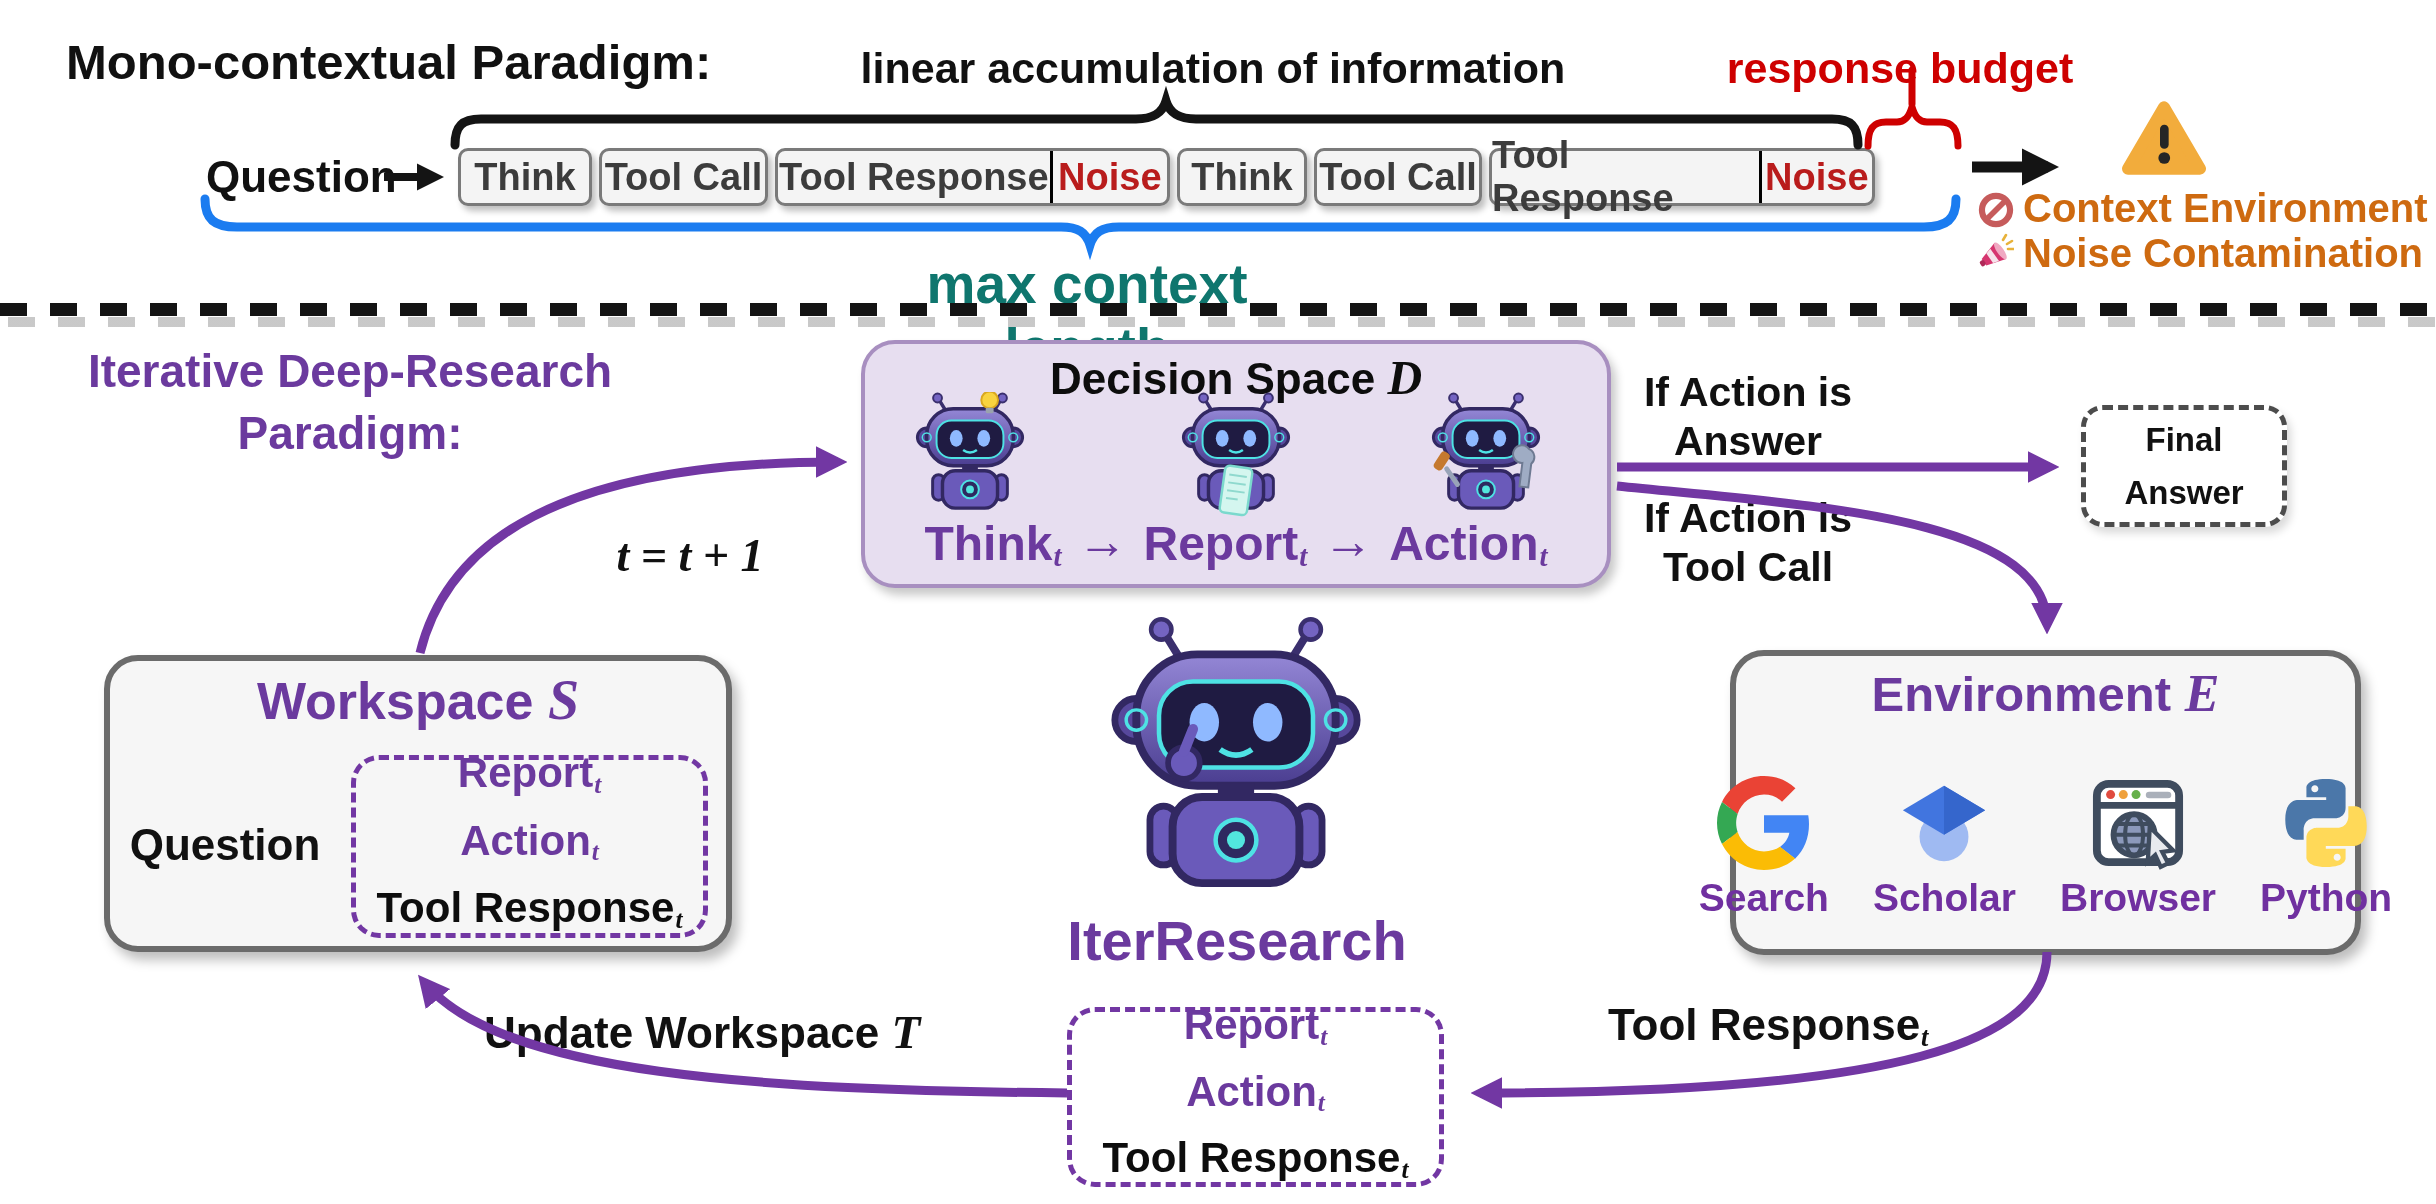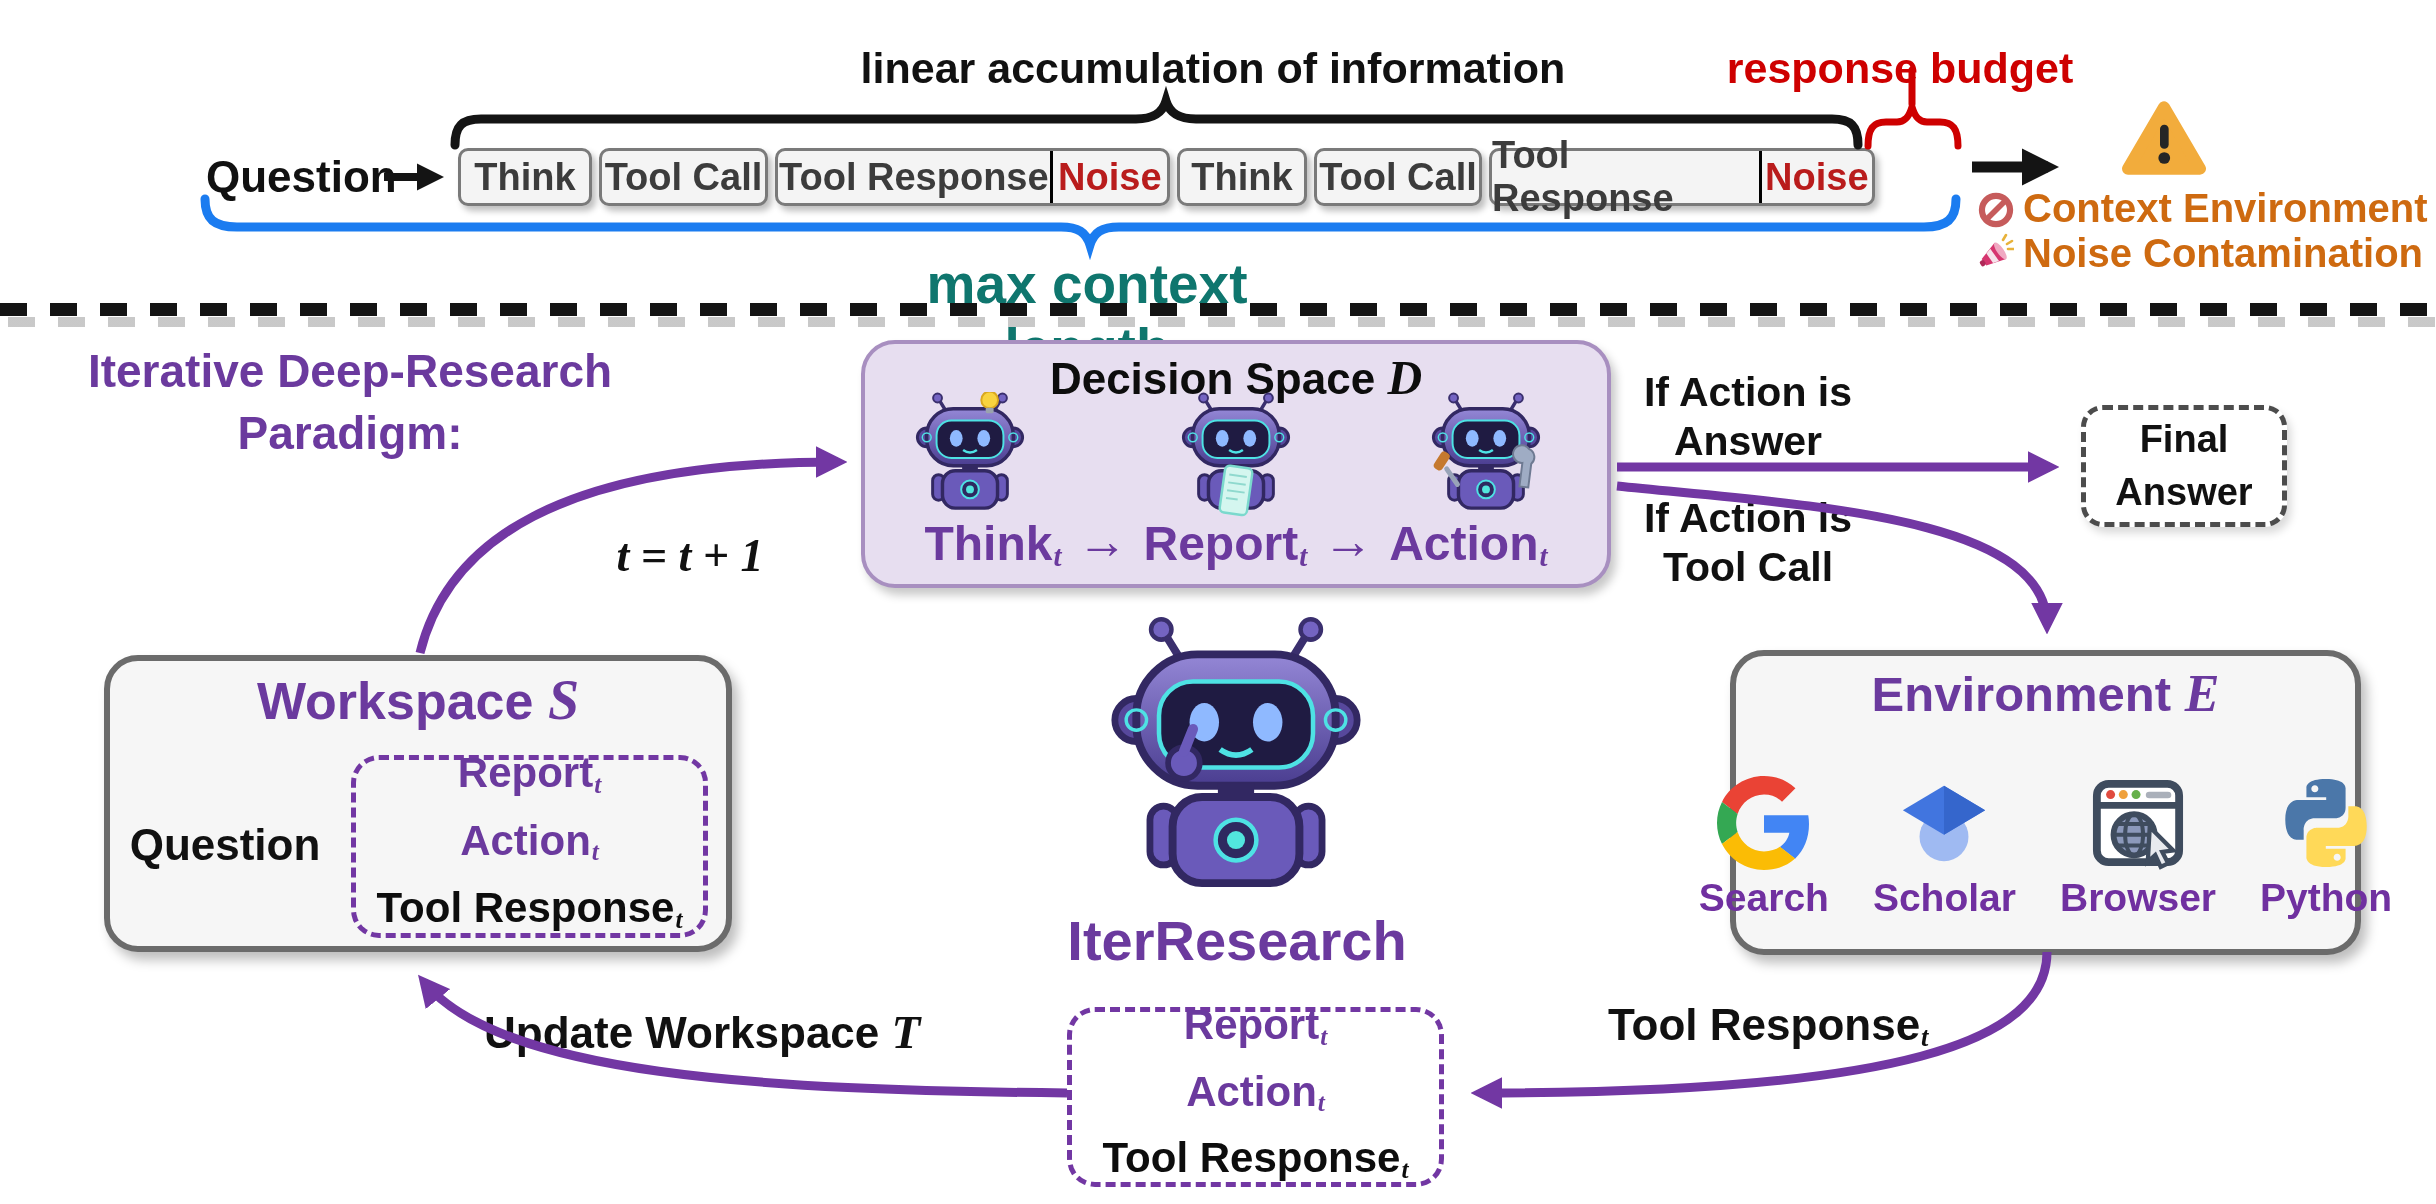--- a/index.html
+++ b/index.html
@@ -42,21 +42,21 @@
   .flow-line{left:861px;top:514px;width:750px;display:flex;justify-content:center;
              align-items:baseline;gap:16px;font-size:48px;color:#6B3A9E;text-align:right;}
   .flow-arrow{font-weight:bold;font-size:50px;position:relative;top:-2px;}
   .iteration-label{left:570px;top:505px;width:240px;font-size:46px;
         font-family:"Liberation Serif","DejaVu Serif",serif;font-style:italic;font-weight:bold;margin-top:24px;}
   .branch-label{left:1632px;width:232px;font-size:41px;line-height:49px;}
   .branch-answer{top:368px;}
   .branch-tool{top:494px;}
   .final-box{left:2081px;top:405px;width:206px;height:122px;border:5px dashed #4C4C4C;
              border-radius:22px;background:#fff;display:flex;flex-direction:column;align-items:center;
-             justify-content:center;font-size:38px;font-weight:bold;line-height:53px;
+             justify-content:center;font-size:33px;font-weight:bold;line-height:53px;
              box-sizing:border-box;box-shadow:4px 6px 8px rgba(0,0,0,.15);}
   .workspace-box{left:104px;top:655px;width:628px;height:297px;background:#F6F6F6;
                  border:6px solid #6B6B6B;border-radius:34px;box-sizing:border-box;
                  box-shadow:6px 8px 12px rgba(0,0,0,.26);}
   .workspace-title{left:104px;top:668px;width:628px;font-size:52px;color:#6B3A9E;}
   .ws-question{left:118px;top:820px;width:214px;font-size:44px;}
   .state-box{border:5px dashed #7237A3;border-radius:28px;display:flex;flex-direction:column;
              align-items:center;justify-content:center;font-weight:bold;box-sizing:border-box;}
   .ws-state{left:351px;top:755px;width:357px;height:183px;font-size:42px;line-height:56px;}
   .buffer-box{left:1067px;top:1007px;width:377px;height:180px;font-size:42px;line-height:55px;background:#fff;}
@@ -104,20 +104,21 @@
         <rect x="52" y="74" width="16" height="7" fill="#322862"></rect>
         <rect x="22" y="84" width="12" height="26" rx="6" fill="#6A5ABA" stroke="#322862" stroke-width="3"></rect>
         <rect x="86" y="84" width="12" height="26" rx="6" fill="#6A5ABA" stroke="#322862" stroke-width="3"></rect>
         <rect x="32" y="80" width="56" height="38" rx="13" fill="#6A5ABA" stroke="#322862" stroke-width="3.5"></rect>
         <circle cx="60" cy="99" r="9" fill="#2E2960" stroke="#4EE2E4" stroke-width="2"></circle>
         <circle cx="60" cy="99" r="4" fill="#52E6DE"></circle>
       </symbol>
     </defs>
   </svg>
 
+  <div class="abs b nw mono-title">Mono-contextual Paradigm:</div>
   <div class="abs b ctr linear-label">linear accumulation of information</div>
   <div class="abs b ctr budget-label">response budget</div>
   <div class="abs b nw question-label">Question</div>
 
   <div class="abs seq-row">
     <div class="seq-box" style="width:134px">Think</div>
     <div class="seq-box" style="width:169px">Tool Call</div>
     <div class="seq-box seq-combo" style="width:395px">
       <div class="seq-cell" style="width:278px">Tool Response</div>
       <div class="seq-cell noise" style="width:117px">Noise</div>

